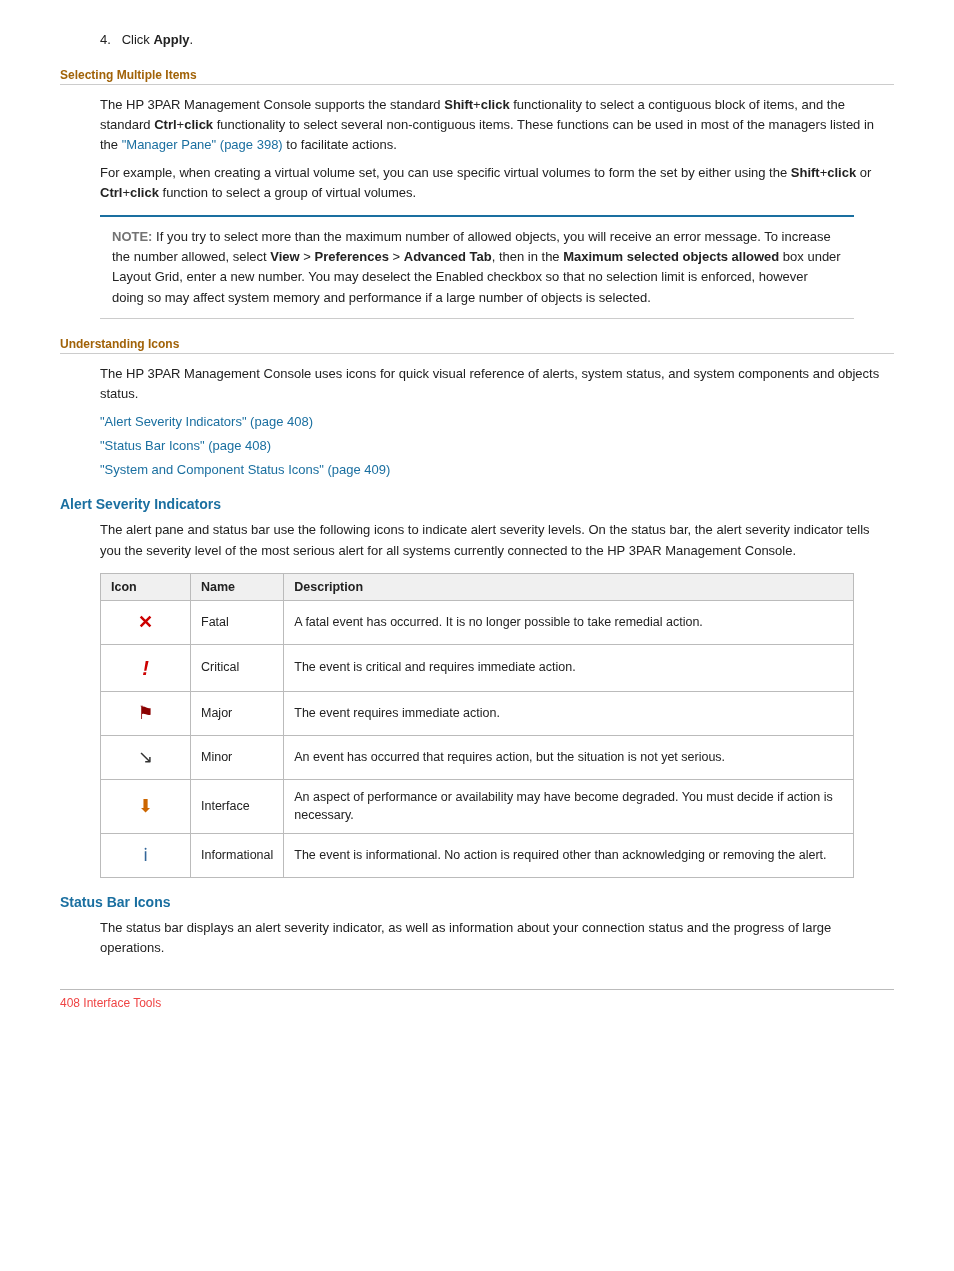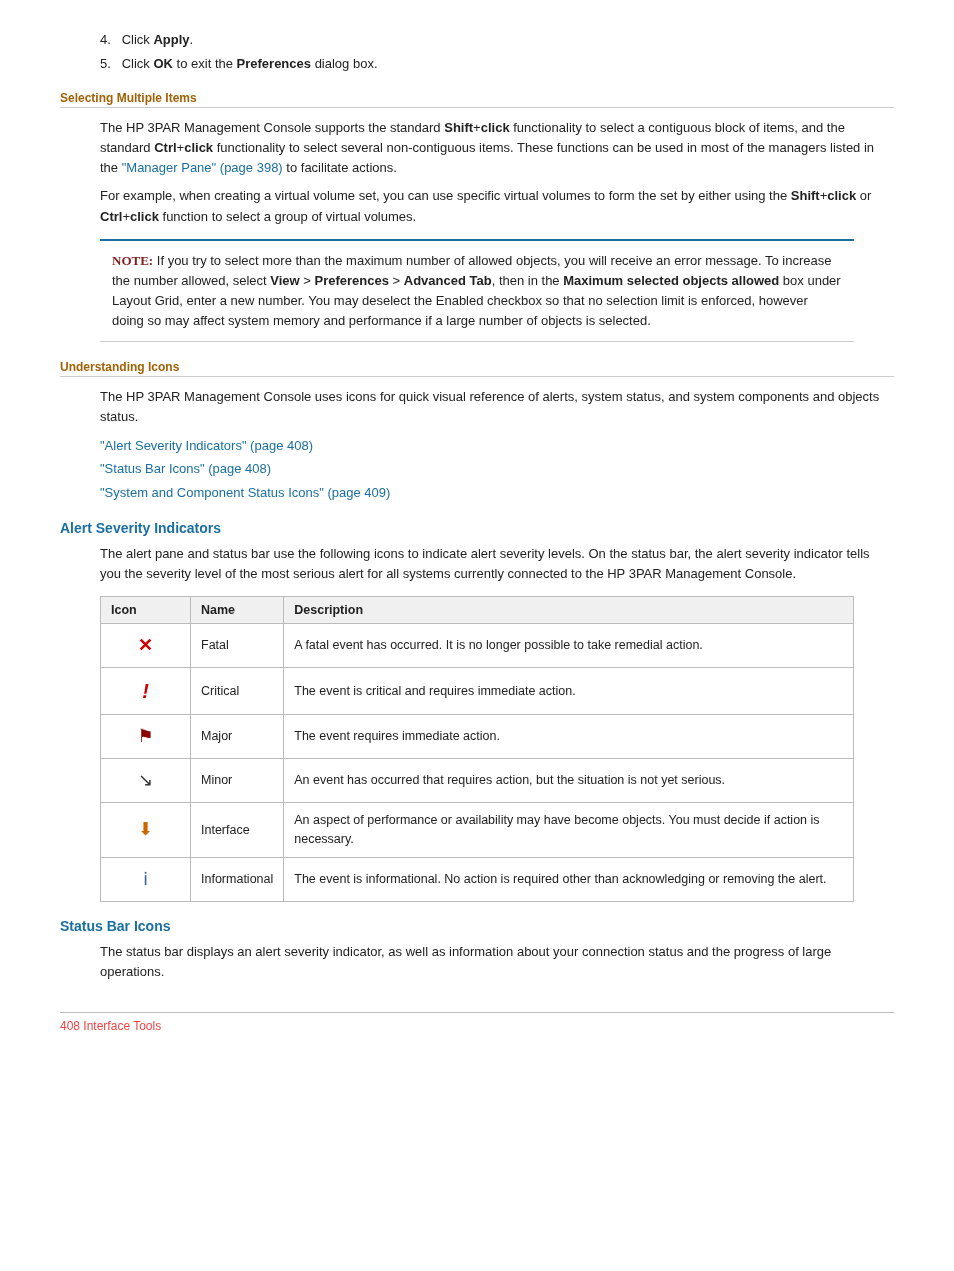--- a/index.html
+++ b/index.html
@@ -54,22 +54,21 @@
     .note-box {
       margin: 12px 40px 12px 40px;
       border-top: 2px solid #1a6fa0;
       border-bottom: 1px solid #ccc;
       padding: 10px 12px;
       background: #fff;
       line-height: 1.55;
     }
     .note-box .note-label {
       font-weight: bold;
-      color: #7f1d1d;
-      font-family: Liberation Serif, serif;
+      color: #737373;
     }
 
     .links-block {
       margin-left: 40px;
       margin-bottom: 6px;
     }
     .links-block a {
       display: block;
       color: #1a6fa0;
       text-decoration: none;
@@ -140,24 +139,20 @@
 
     b { font-weight: bold; }
   </style>
 </head>
 <body>
 
 <ol class="step-list" style="list-style:none;">
   <li>
     <span>4.</span>&nbsp;&nbsp;
     Click <b>Apply</b>.
-  </li>
-  <li style="margin-top:4px;">
-    <span>5.</span>&nbsp;&nbsp;
-    Click <b>OK</b> to exit the <b>Preferences</b> dialog box.
   </li>
 </ol>
 
 <h2 class="section-heading">Selecting Multiple Items</h2>
 
 <p class="body-text">
   The HP 3PAR Management Console supports the standard <b>Shift</b>+<b>click</b> functionality to select a
   contiguous block of items, and the standard <b>Ctrl</b>+<b>click</b> functionality to select several non-contiguous
   items. These functions can be used in most of the managers listed in the
   <a class="link-ref" href="#">"Manager Pane" (page 398)</a>
@@ -219,21 +214,21 @@
         <td>The event requires immediate action.</td>
       </tr>
       <tr>
         <td class="icon-cell"><span class="icon-minor">↘</span></td>
         <td>Minor</td>
         <td>An event has occurred that requires action, but the situation is not yet serious.</td>
       </tr>
       <tr>
         <td class="icon-cell"><span class="icon-degraded">⬇</span></td>
         <td>Interface</td>
-        <td>An aspect of performance or availability may have become objects. You must decide if action is necessary.</td>
+        <td>An aspect of performance or availability may have become degraded. You must decide if action is necessary.</td>
       </tr>
       <tr>
         <td class="icon-cell"><span class="icon-informational">ℹ</span></td>
         <td>Informational</td>
         <td>The event is informational. No action is required other than acknowledging or removing the alert.</td>
       </tr>
     </tbody>
 </table>
 
 <h3 class="sub-heading" style="margin-left:0;">Status Bar Icons</h3>

